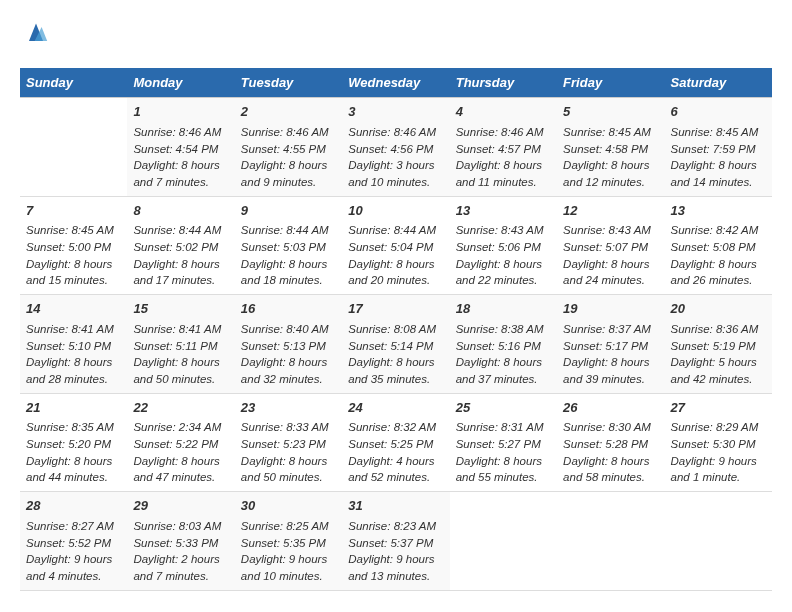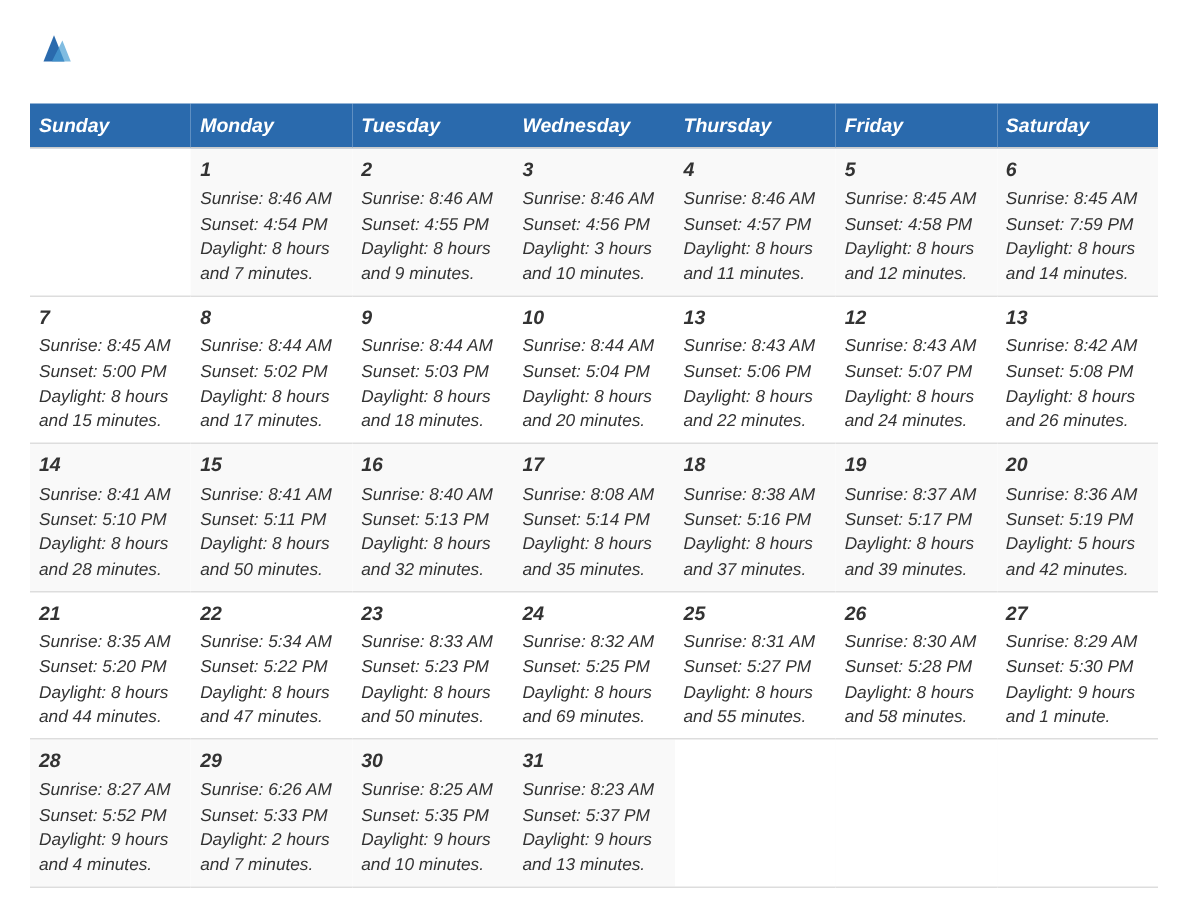--- a/index.html
+++ b/index.html
@@ -249,35 +249,35 @@
       </tr>
       <tr>
         <td>
           <span class="day-num">21</span>
           <div>Sunrise: 8:35 AM</div>
           <div>Sunset: 5:20 PM</div>
           <div>Daylight: 8 hours and 44 minutes.</div>
         </td>
         <td>
           <span class="day-num">22</span>
-          <div>Sunrise: 5:34 AM</div>
+          <div>Sunrise: 2:34 AM</div>
           <div>Sunset: 5:22 PM</div>
           <div>Daylight: 8 hours and 47 minutes.</div>
         </td>
         <td>
           <span class="day-num">23</span>
           <div>Sunrise: 8:33 AM</div>
           <div>Sunset: 5:23 PM</div>
           <div>Daylight: 8 hours and 50 minutes.</div>
         </td>
         <td>
           <span class="day-num">24</span>
           <div>Sunrise: 8:32 AM</div>
           <div>Sunset: 5:25 PM</div>
-          <div>Daylight: 8 hours and 69 minutes.</div>
+          <div>Daylight: 4 hours and 52 minutes.</div>
         </td>
         <td>
           <span class="day-num">25</span>
           <div>Sunrise: 8:31 AM</div>
           <div>Sunset: 5:27 PM</div>
           <div>Daylight: 8 hours and 55 minutes.</div>
         </td>
         <td>
           <span class="day-num">26</span>
           <div>Sunrise: 8:30 AM</div>
@@ -293,21 +293,21 @@
       </tr>
       <tr>
         <td>
           <span class="day-num">28</span>
           <div>Sunrise: 8:27 AM</div>
           <div>Sunset: 5:52 PM</div>
           <div>Daylight: 9 hours and 4 minutes.</div>
         </td>
         <td>
           <span class="day-num">29</span>
-          <div>Sunrise: 6:26 AM</div>
+          <div>Sunrise: 8:03 AM</div>
           <div>Sunset: 5:33 PM</div>
           <div>Daylight: 2 hours and 7 minutes.</div>
         </td>
         <td>
           <span class="day-num">30</span>
           <div>Sunrise: 8:25 AM</div>
           <div>Sunset: 5:35 PM</div>
           <div>Daylight: 9 hours and 10 minutes.</div>
         </td>
         <td>

